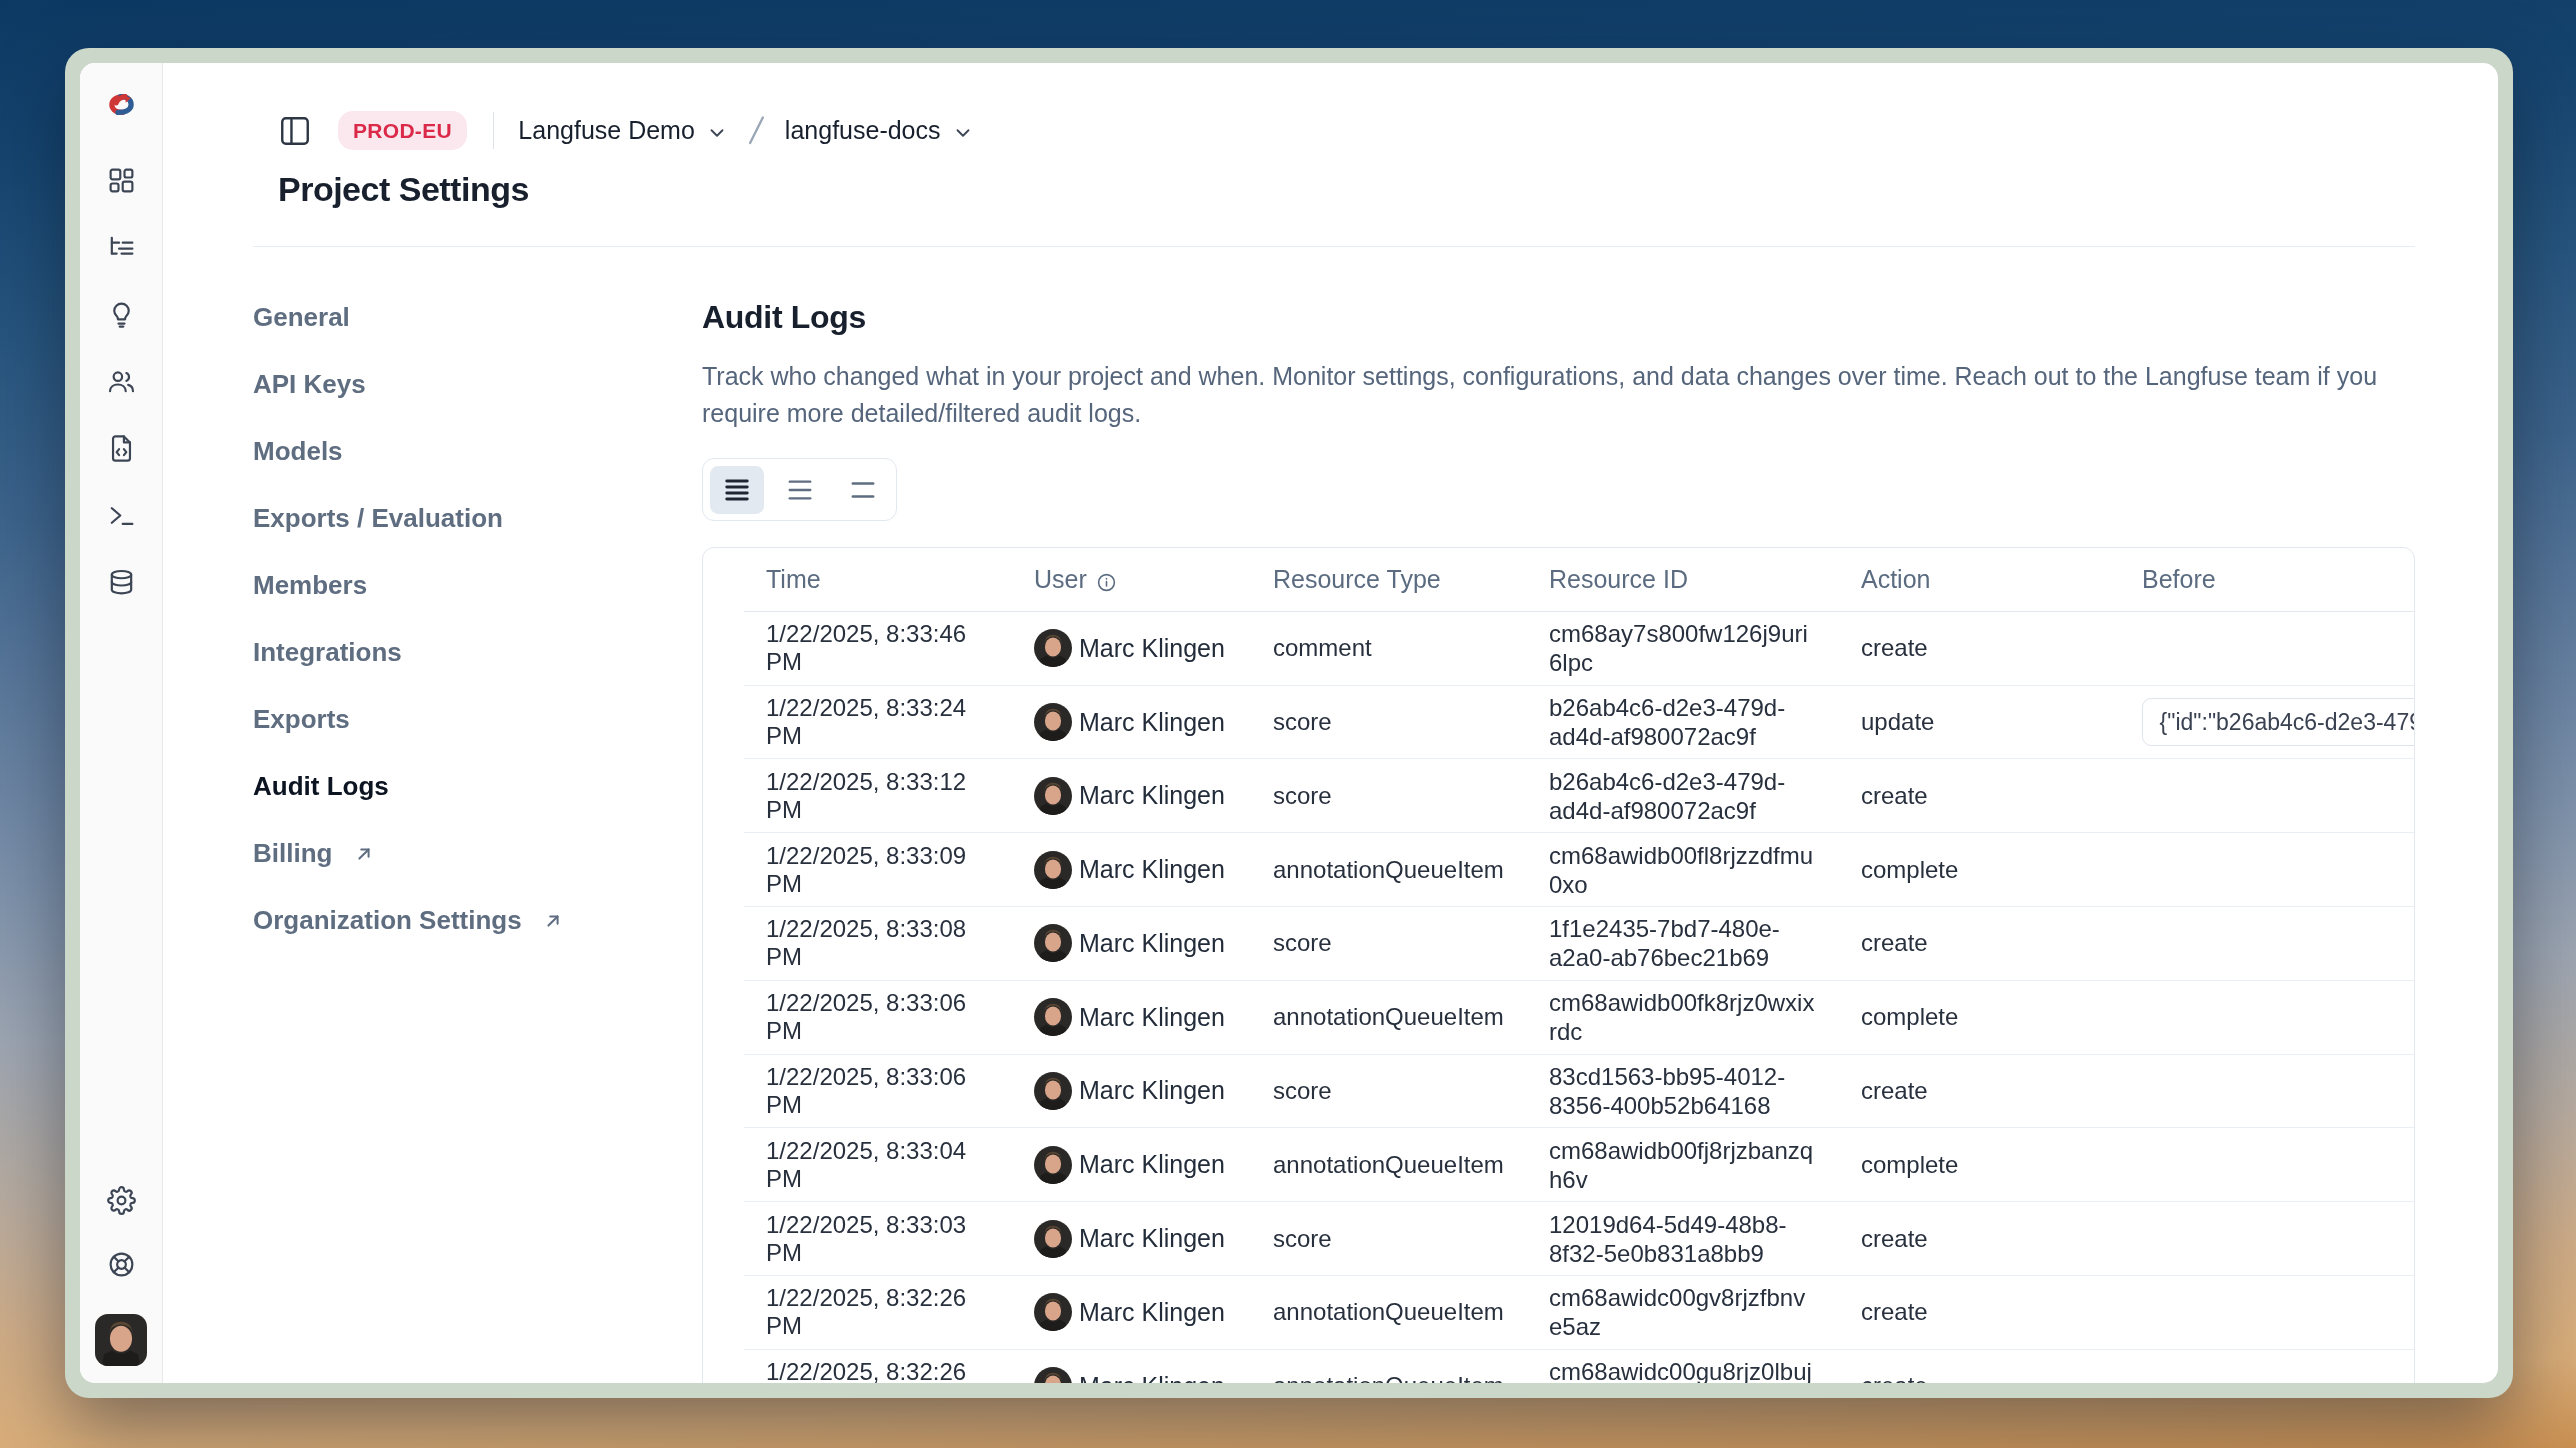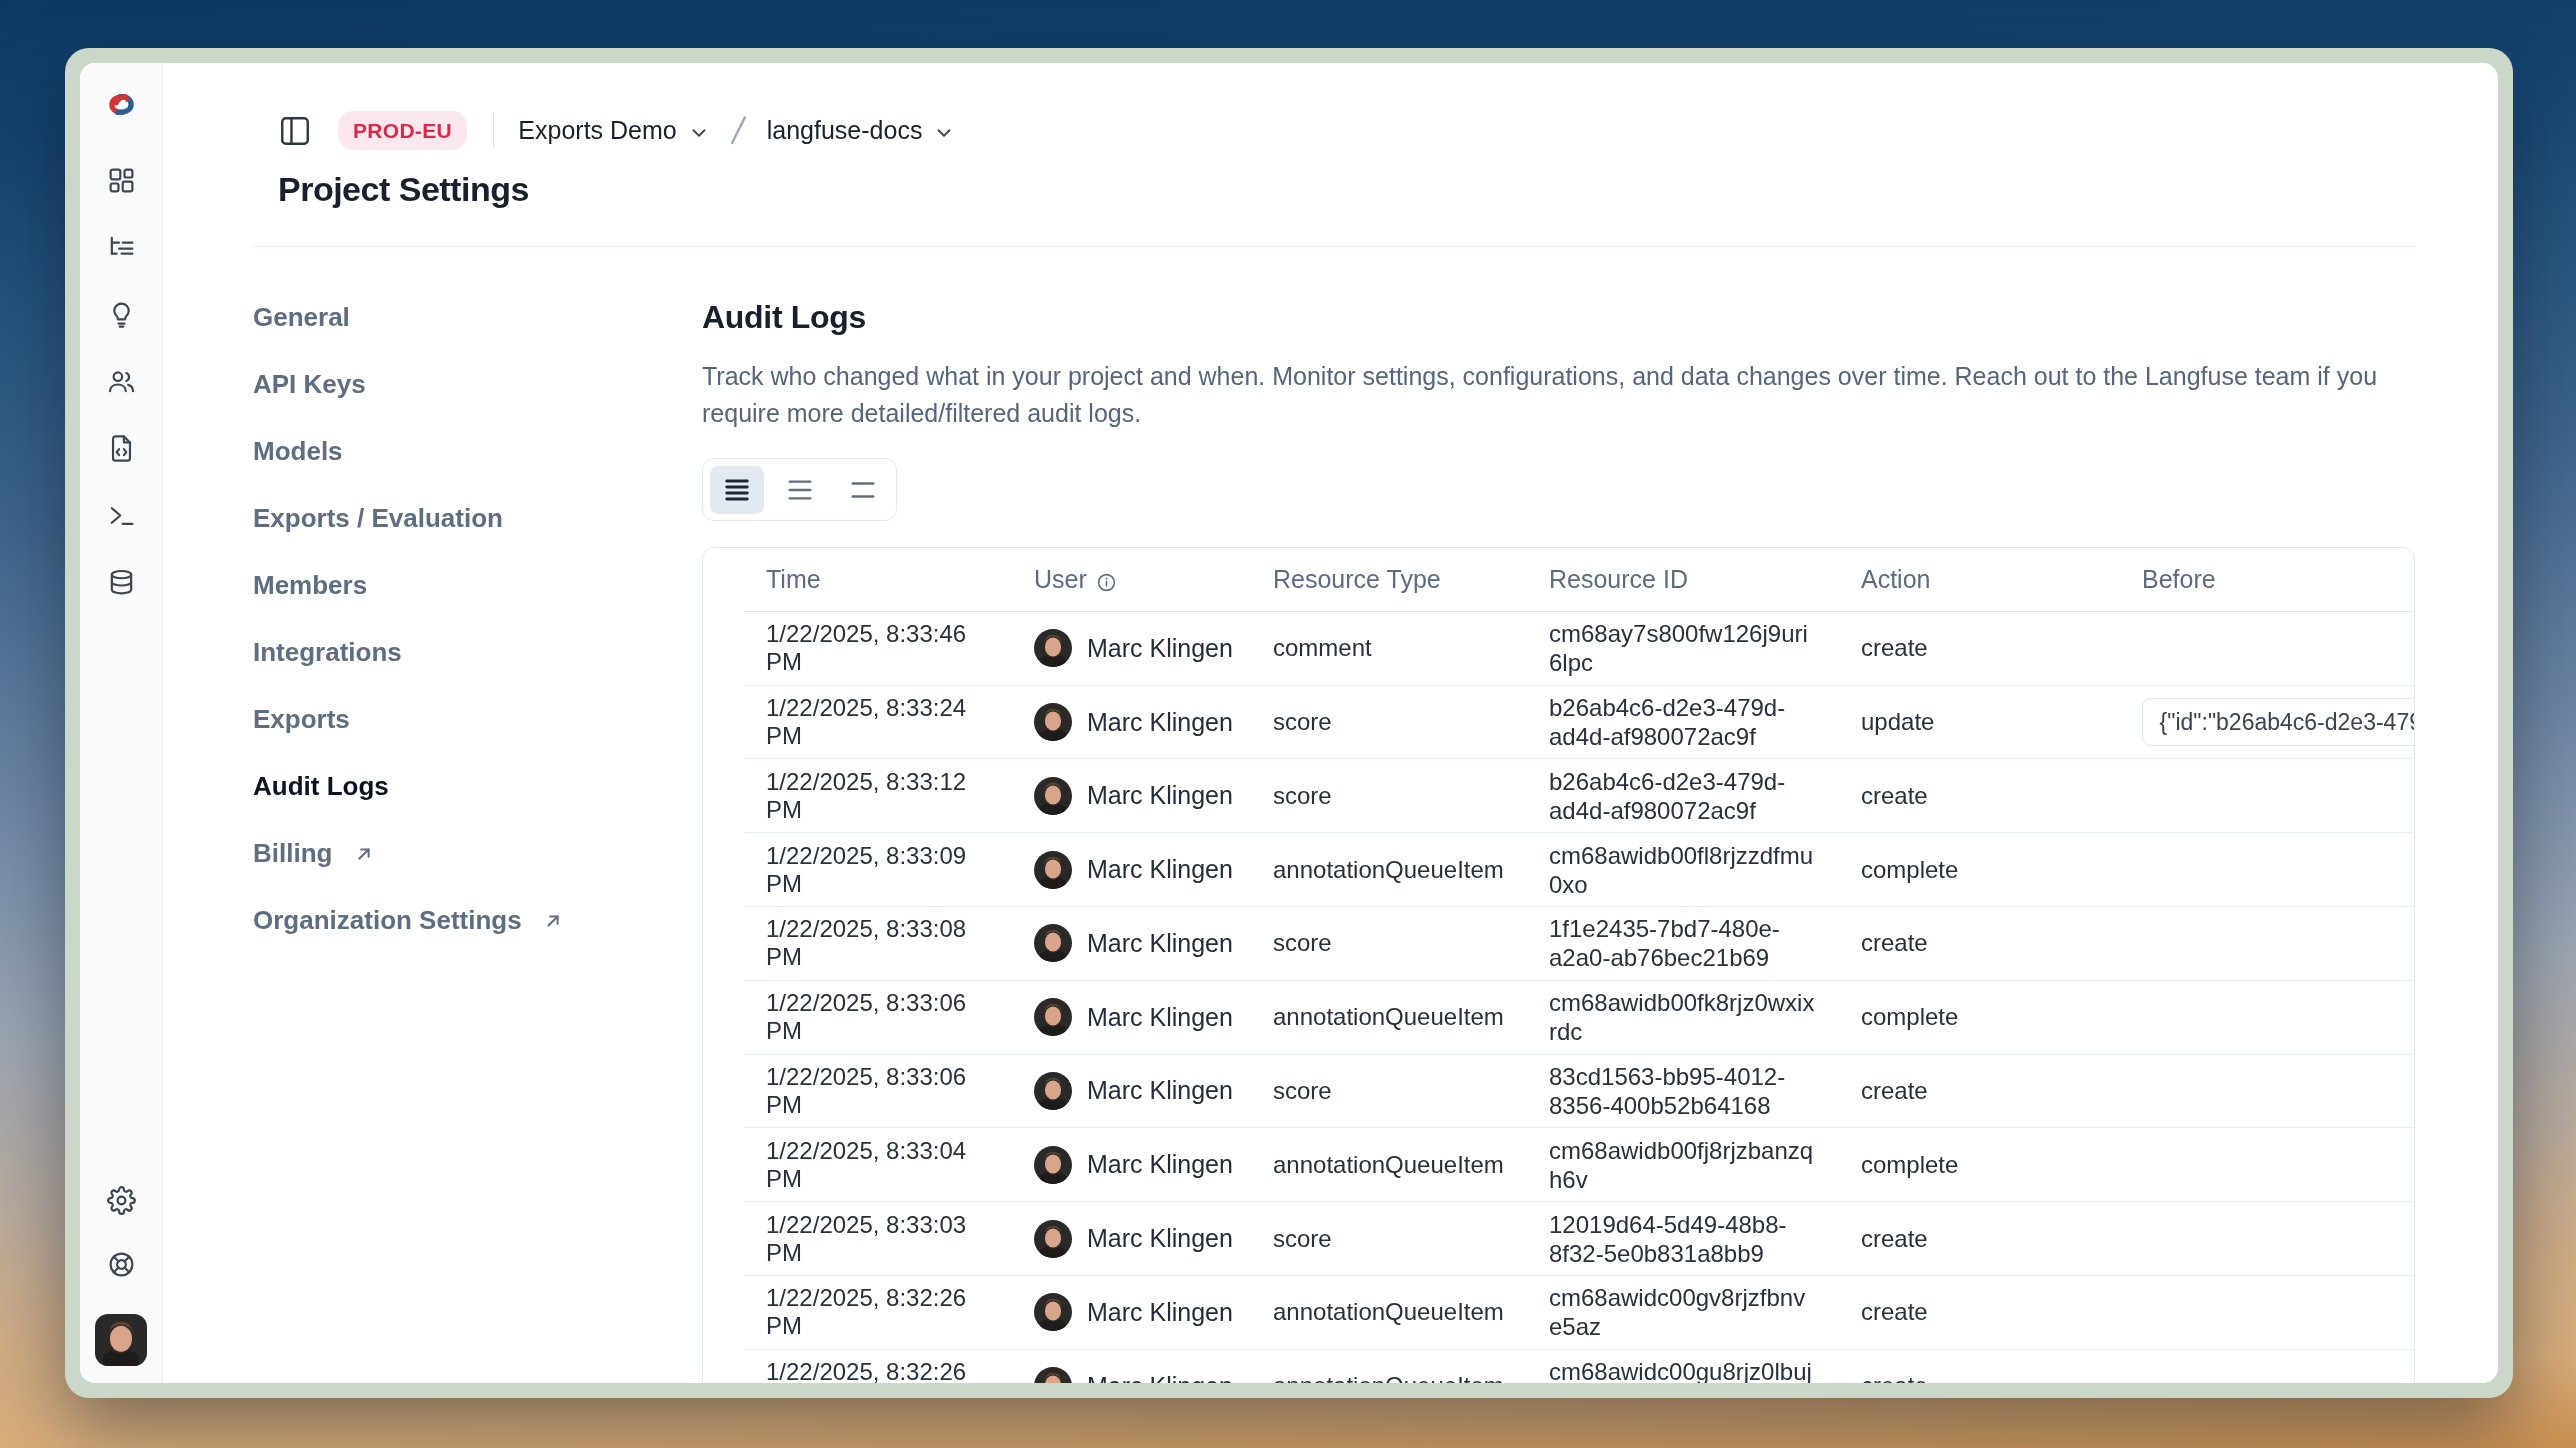--- a/index.html
+++ b/index.html
@@ -86,21 +86,21 @@
     padding:0 22px; height:63px; border-bottom:1.4px solid #e3e8ee; white-space:nowrap;
   }
   thead th .th-inner { display:flex; align-items:center; gap:9.2px; }
   .info-icon { width:21px; height:21px; color:#5b6b80; margin-top:1.8px; }
   tbody td {
     font-size:24px; color:#28303e; padding:7.4px 22px; height:61px;
     border-bottom:1.4px solid #e9eef5; vertical-align:middle; overflow:hidden;
   }
   tbody tr:last-child td { border-bottom:none; }
   .cell-id { line-height:29px; word-break:normal; overflow-wrap:break-word; }
-  .user-cell { display:flex; align-items:center; gap:15px; }
+  .user-cell { display:flex; align-items:center; gap:7px; }
   .avatar-sm { width:38px; height:38px; border-radius:50%; overflow:hidden; flex:0 0 38px; }
   .avatar-sm svg { width:100%; height:100%; display:block; }
   .user-name { font-size:25px; color:#232c3a; white-space:nowrap; }
   .before-wrap { overflow:hidden; }
   .before-box {
     display:inline-block; border:1.4px solid #dee4eb; border-radius:9.2px;
     padding:9.2px 16.6px; font-size:23px; color:#3a4252; white-space:nowrap; background:#fff;
     min-width:444px;
   }
 </style>
@@ -205,21 +205,21 @@
           <div class="breadcrumb">
             <div class="panel-toggle">
               <svg viewBox="0 0 24 24" fill="none" stroke="currentColor" stroke-width="1.7" stroke-linecap="round" stroke-linejoin="round">
                 <rect x="3" y="3" width="18" height="18" rx="2.5"></rect>
                   <path d="M9.5 3 v18"></path>
               </svg>
             </div>
             <span class="env-badge">PROD-EU</span>
             <span class="crumb-sep-bar"></span>
             <span class="crumb">
-              <span>Exports Demo</span>
+              <span>Langfuse Demo</span>
               <span class="chev">
                 <svg viewBox="0 0 24 24" fill="none" stroke="currentColor" stroke-width="2" stroke-linecap="round" stroke-linejoin="round">
                     <path d="M6 9 l6 6 6-6"></path>
                   </svg>
               </span>
             </span>
             <span class="slash">
               <svg viewBox="0 0 34 40" fill="none" stroke="#9aa7b6" stroke-width="2.6" stroke-linecap="round">
                   <path d="M24 6 L10 34"></path>
                 </svg>

